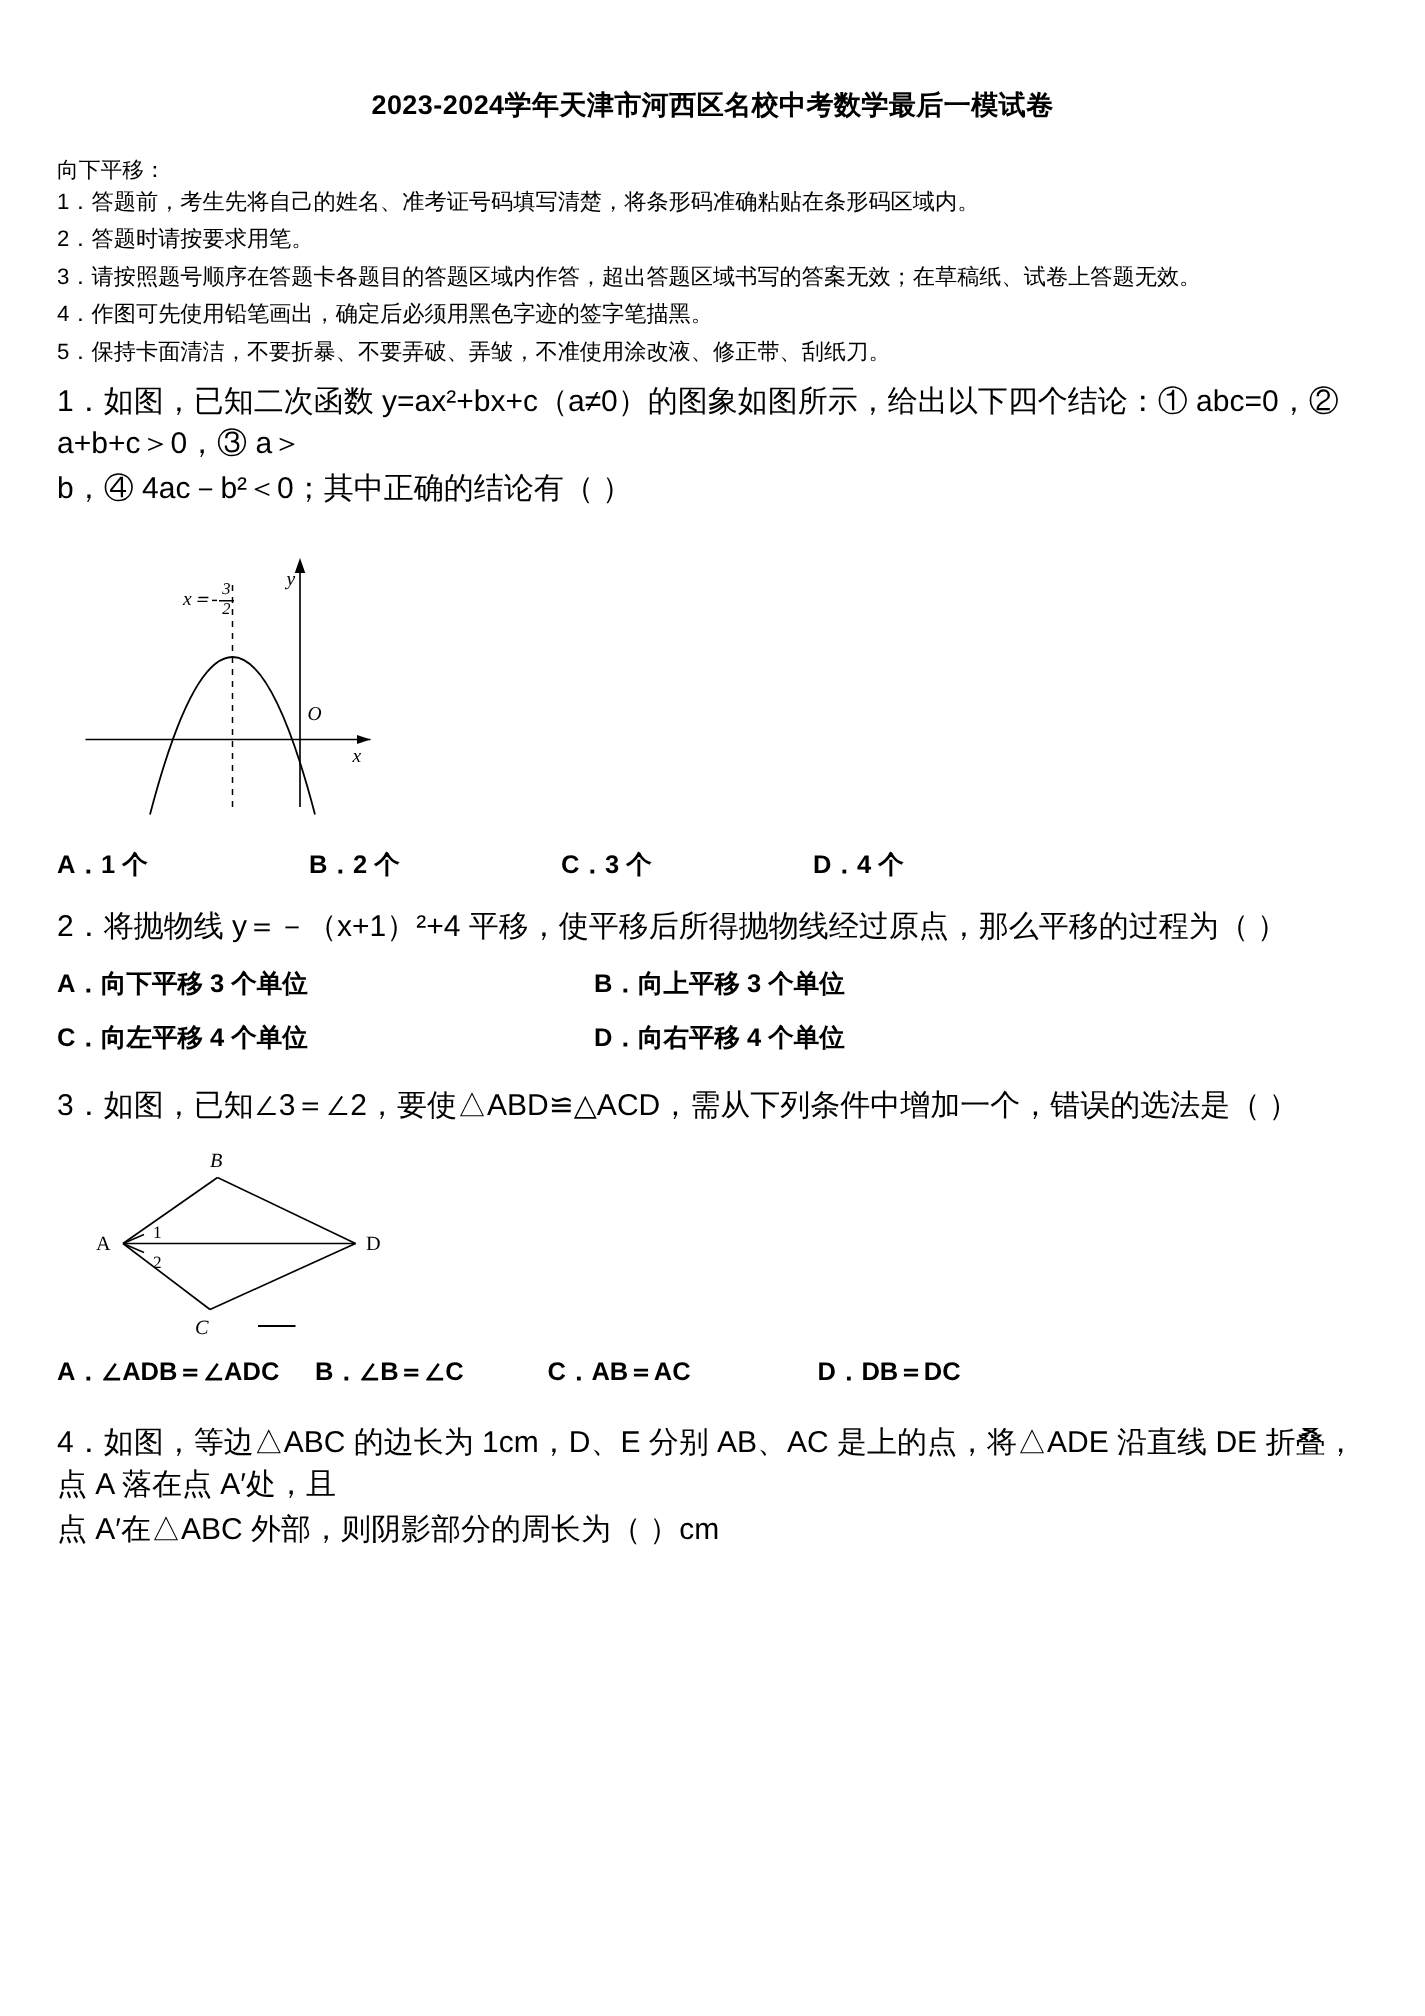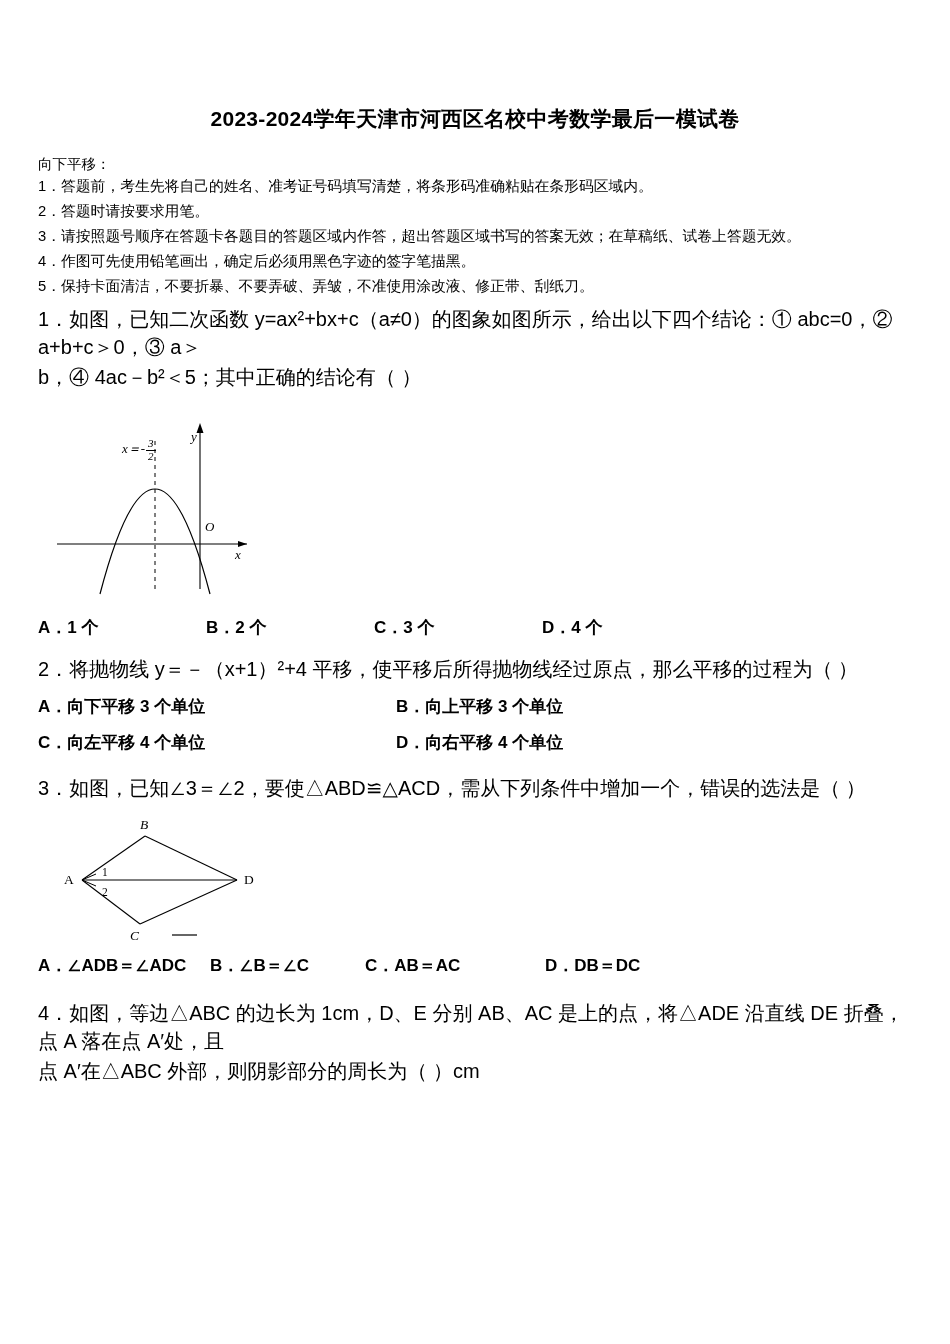--- a/index.html
+++ b/index.html
@@ -17,24 +17,24 @@
   .page {
     position: relative;
     width: 950px;
     height: 1344px;
     box-sizing: border-box;
     padding: 0 42px;
   }
   .doc-title {
     font-family: "Liberation Sans", sans-serif;
     font-weight: bold;
-    font-size: 21px;
+    font-size: 18px;
     text-align: center;
     margin: 0;
-    padding-top: 105px;
+    padding-top: 58px;
     letter-spacing: 0.3px;
   }
   .notice-head {
     font-family: "Liberation Sans", sans-serif;
     font-size: 14.5px;
     margin-top: 22px;
     margin-bottom: 0;
     margin-left: -4px;
   }
   .notice-list {
@@ -113,21 +113,21 @@
     <li>2．答题时请按要求用笔。</li>
     <li>3．请按照题号顺序在答题卡各题目的答题区域内作答，超出答题区域书写的答案无效；在草稿纸、试卷上答题无效。</li>
     <li>4．作图可先使用铅笔画出，确定后必须用黑色字迹的签字笔描黑。</li>
     <li>5．保持卡面清洁，不要折暴、不要弄破、弄皱，不准使用涂改液、修正带、刮纸刀。</li>
   </ul>
 
 
   <div class="q-text">
     <span>1．</span><span>如图，已知二次函数 y=ax²+bx+c（a≠0）的图象如图所示，给出以下四个结论：① abc=0，② a+b+c＞0，③ a＞</span>
   </div>
-  <div class="q-text tight">b，④ 4ac－b²＜5；其中正确的结论有（        ）</div>
+  <div class="q-text tight">b，④ 4ac－b²＜0；其中正确的结论有（        ）</div>
 
   <div class="fig1">
     <svg width="360" height="195" viewBox="0 0 360 195">
 
       <line x1="5" y1="135" x2="195" y2="135" stroke="#000" stroke-width="1.1"></line>
       <polygon points="195,135 186,132 186,138" fill="#000"></polygon>
 
       <line x1="148" y1="180" x2="148" y2="17" stroke="#000" stroke-width="1.1"></line>
       <polygon points="148,14 144.5,24 151.5,24" fill="#000"></polygon>
 

